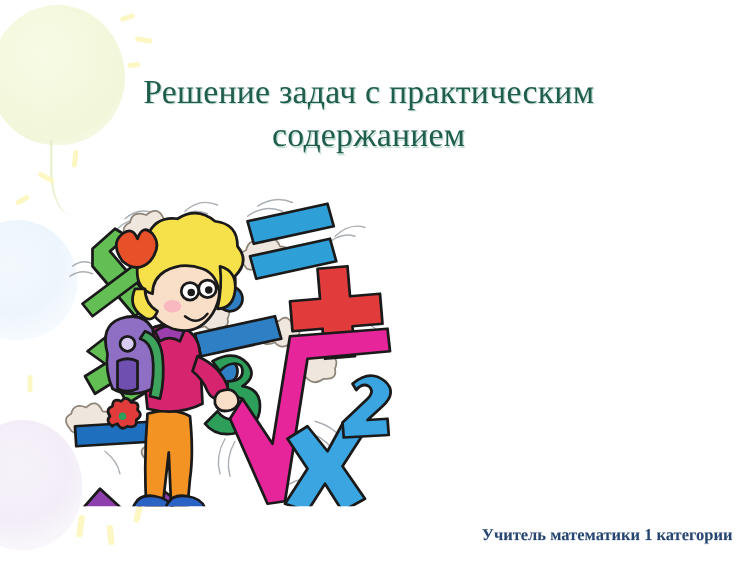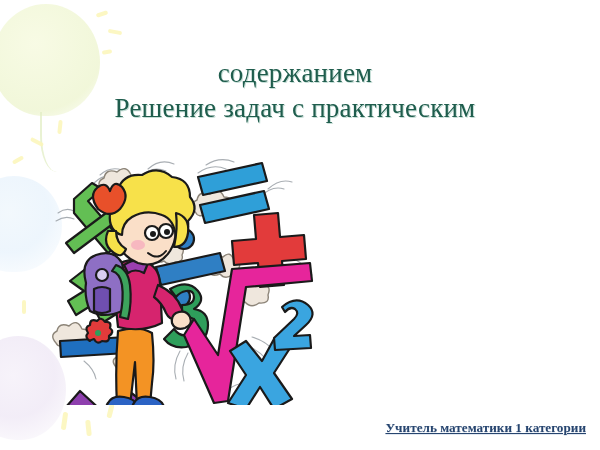--- a/index.html
+++ b/index.html
@@ -55,21 +55,20 @@
 
   
   .footer{
     position:absolute;right:14px;bottom:14px;
     text-align:left;
     font-family:"Liberation Serif", serif;
     font-weight:bold;font-size:13.2px;line-height:1.32;
     color:#27456f;
     z-index:6;
     text-shadow:0 1px 0 rgba(170,190,215,.35);
-    text-decoration:underline;
   }
   .footer div{white-space:nowrap;}
 
   
   .illustration{
     position:absolute;left:48px;top:155px;
     width:268px;height:250px;
     z-index:4;
   }
   .illustration svg{display:block;width:100%;height:100%;}
@@ -91,22 +90,22 @@
     <div class="spark" style="left:58px;top:120px;width:4px;height:14px;transform:rotate(6deg);"></div>
     <div class="spark" style="left:30px;top:140px;width:14px;height:4px;transform:rotate(28deg);"></div>
     <div class="spark" style="left:12px;top:158px;width:12px;height:4px;transform:rotate(-30deg);"></div>
     <div class="spark" style="left:22px;top:300px;width:4px;height:14px;transform:rotate(0deg);"></div>
     <div class="spark" style="left:62px;top:412px;width:5px;height:18px;transform:rotate(8deg);"></div>
     <div class="spark" style="left:86px;top:420px;width:5px;height:16px;transform:rotate(-6deg);"></div>
     <div class="spark" style="left:108px;top:404px;width:5px;height:14px;transform:rotate(14deg);"></div>
   </div>
 
   <div class="title">
+    <div>Решение задач с практическим</div>
     <div>содержанием</div>
-    <div>Решение задач с практическим</div>
   </div>
 
   <div class="illustration">
     <svg viewBox="0 0 268 250" xmlns="http://www.w3.org/2000/svg" role="img" aria-label="math clipart">
       <g stroke="#1a1a1a" stroke-width="2.2" stroke-linejoin="round" stroke-linecap="round">
 
         <g stroke="#9aa0a6" stroke-width="1.1" fill="none" opacity=".85">
           <path d="M10 58 q8 -6 16 -2"></path>
           <path d="M8 66 q9 -6 18 -2"></path>
           <path d="M46 28 q10 -10 22 -6"></path>

